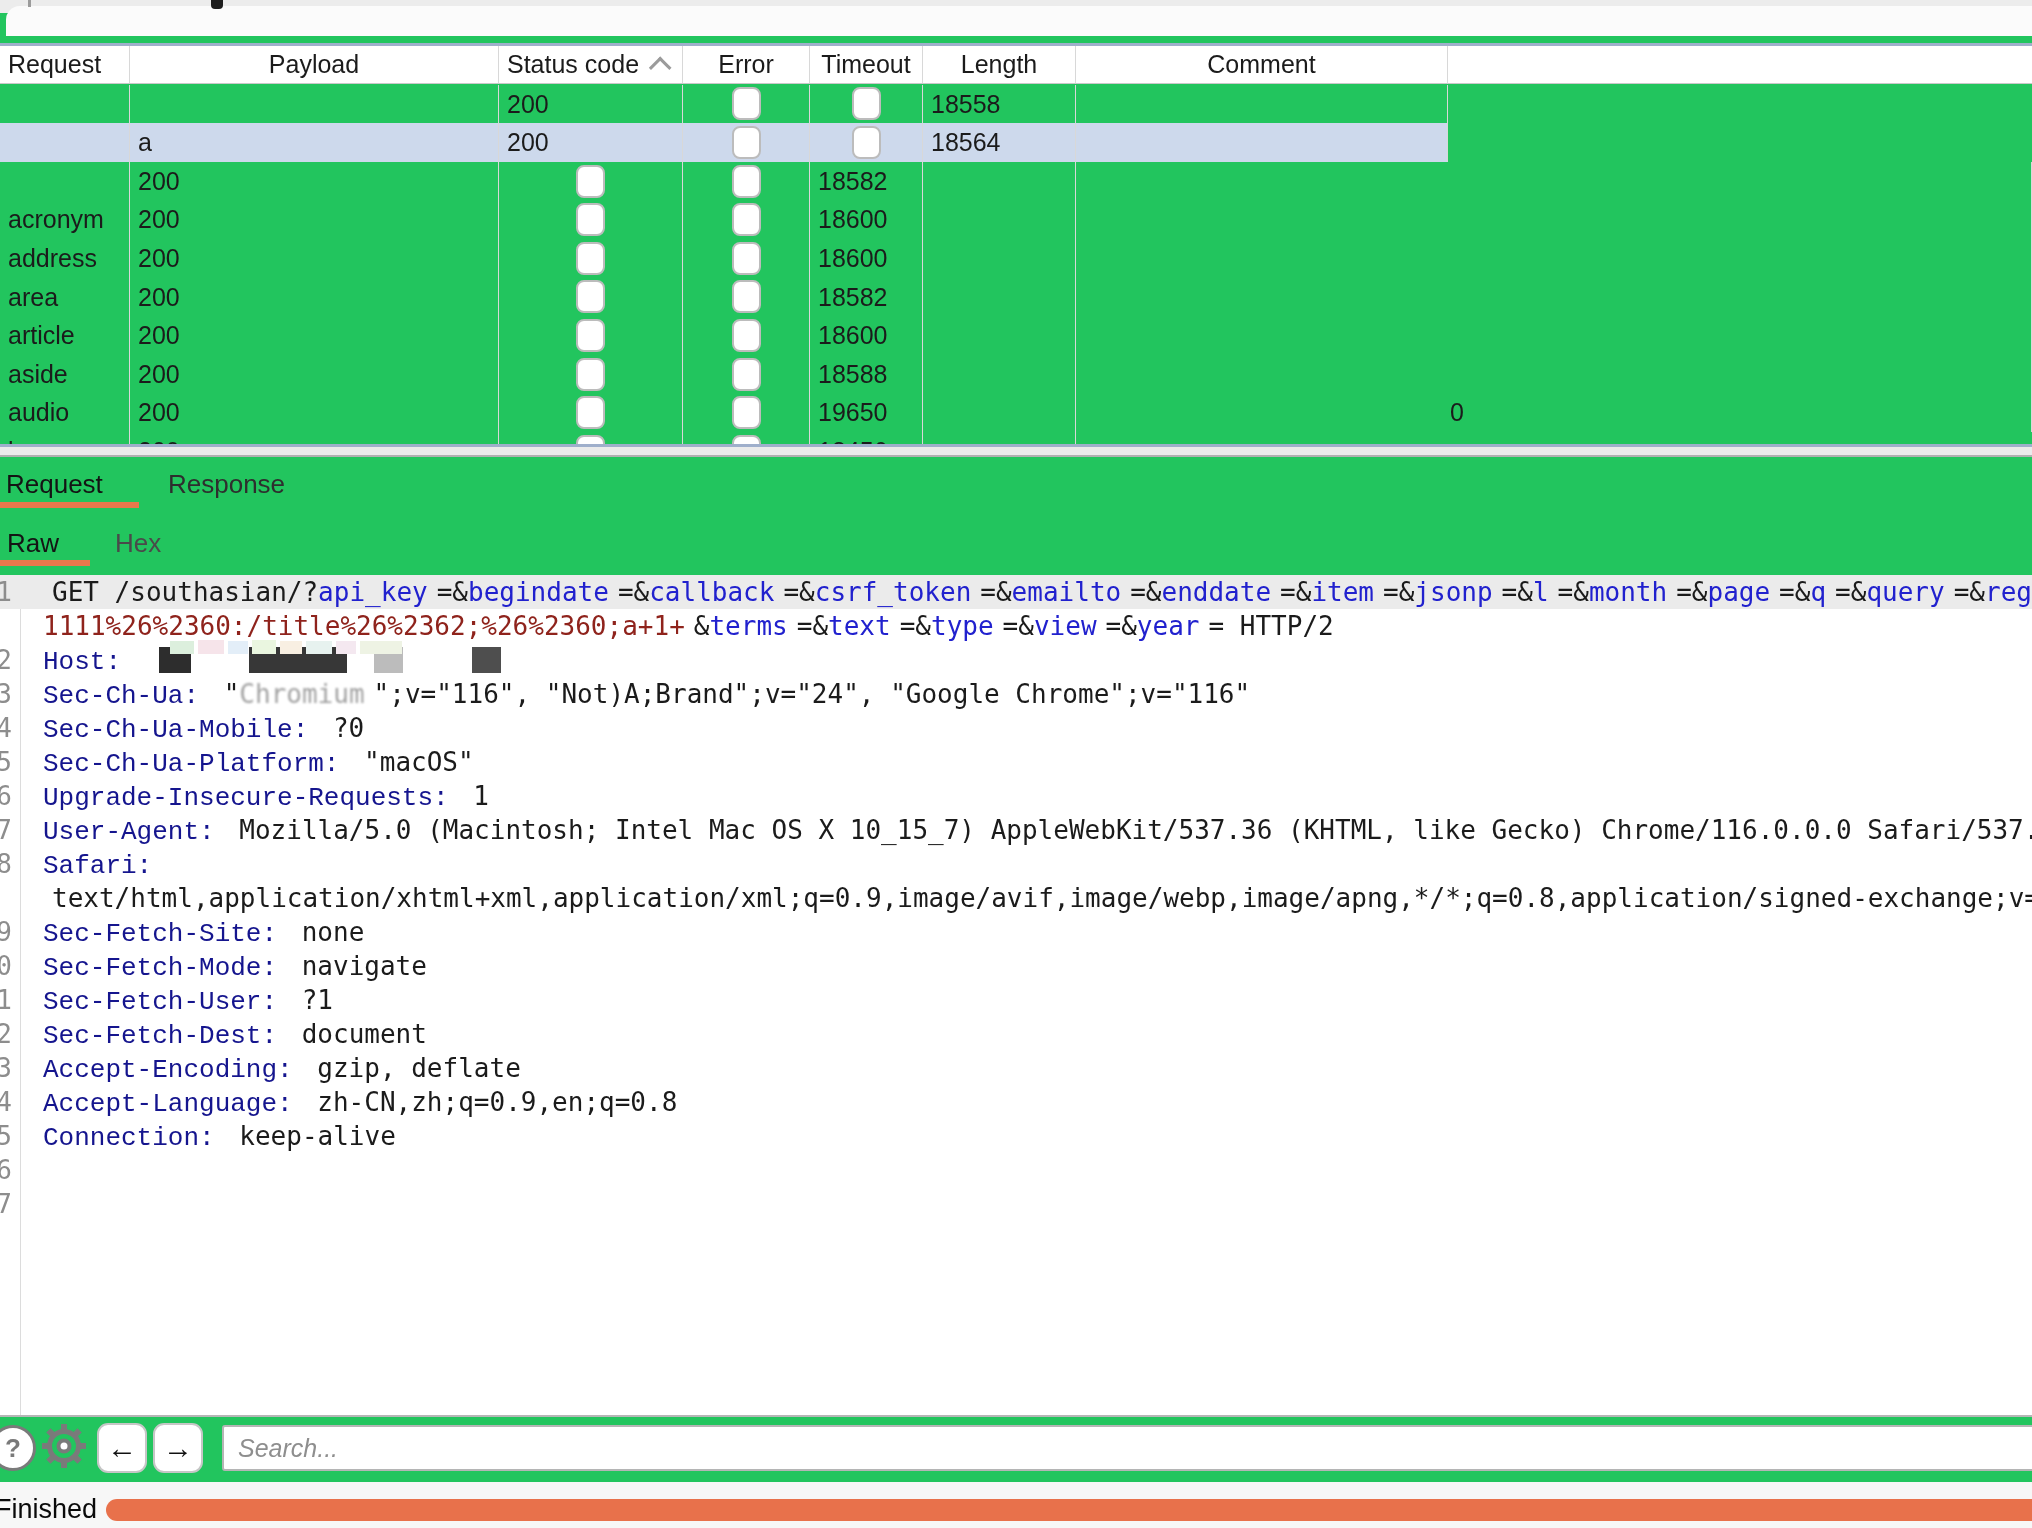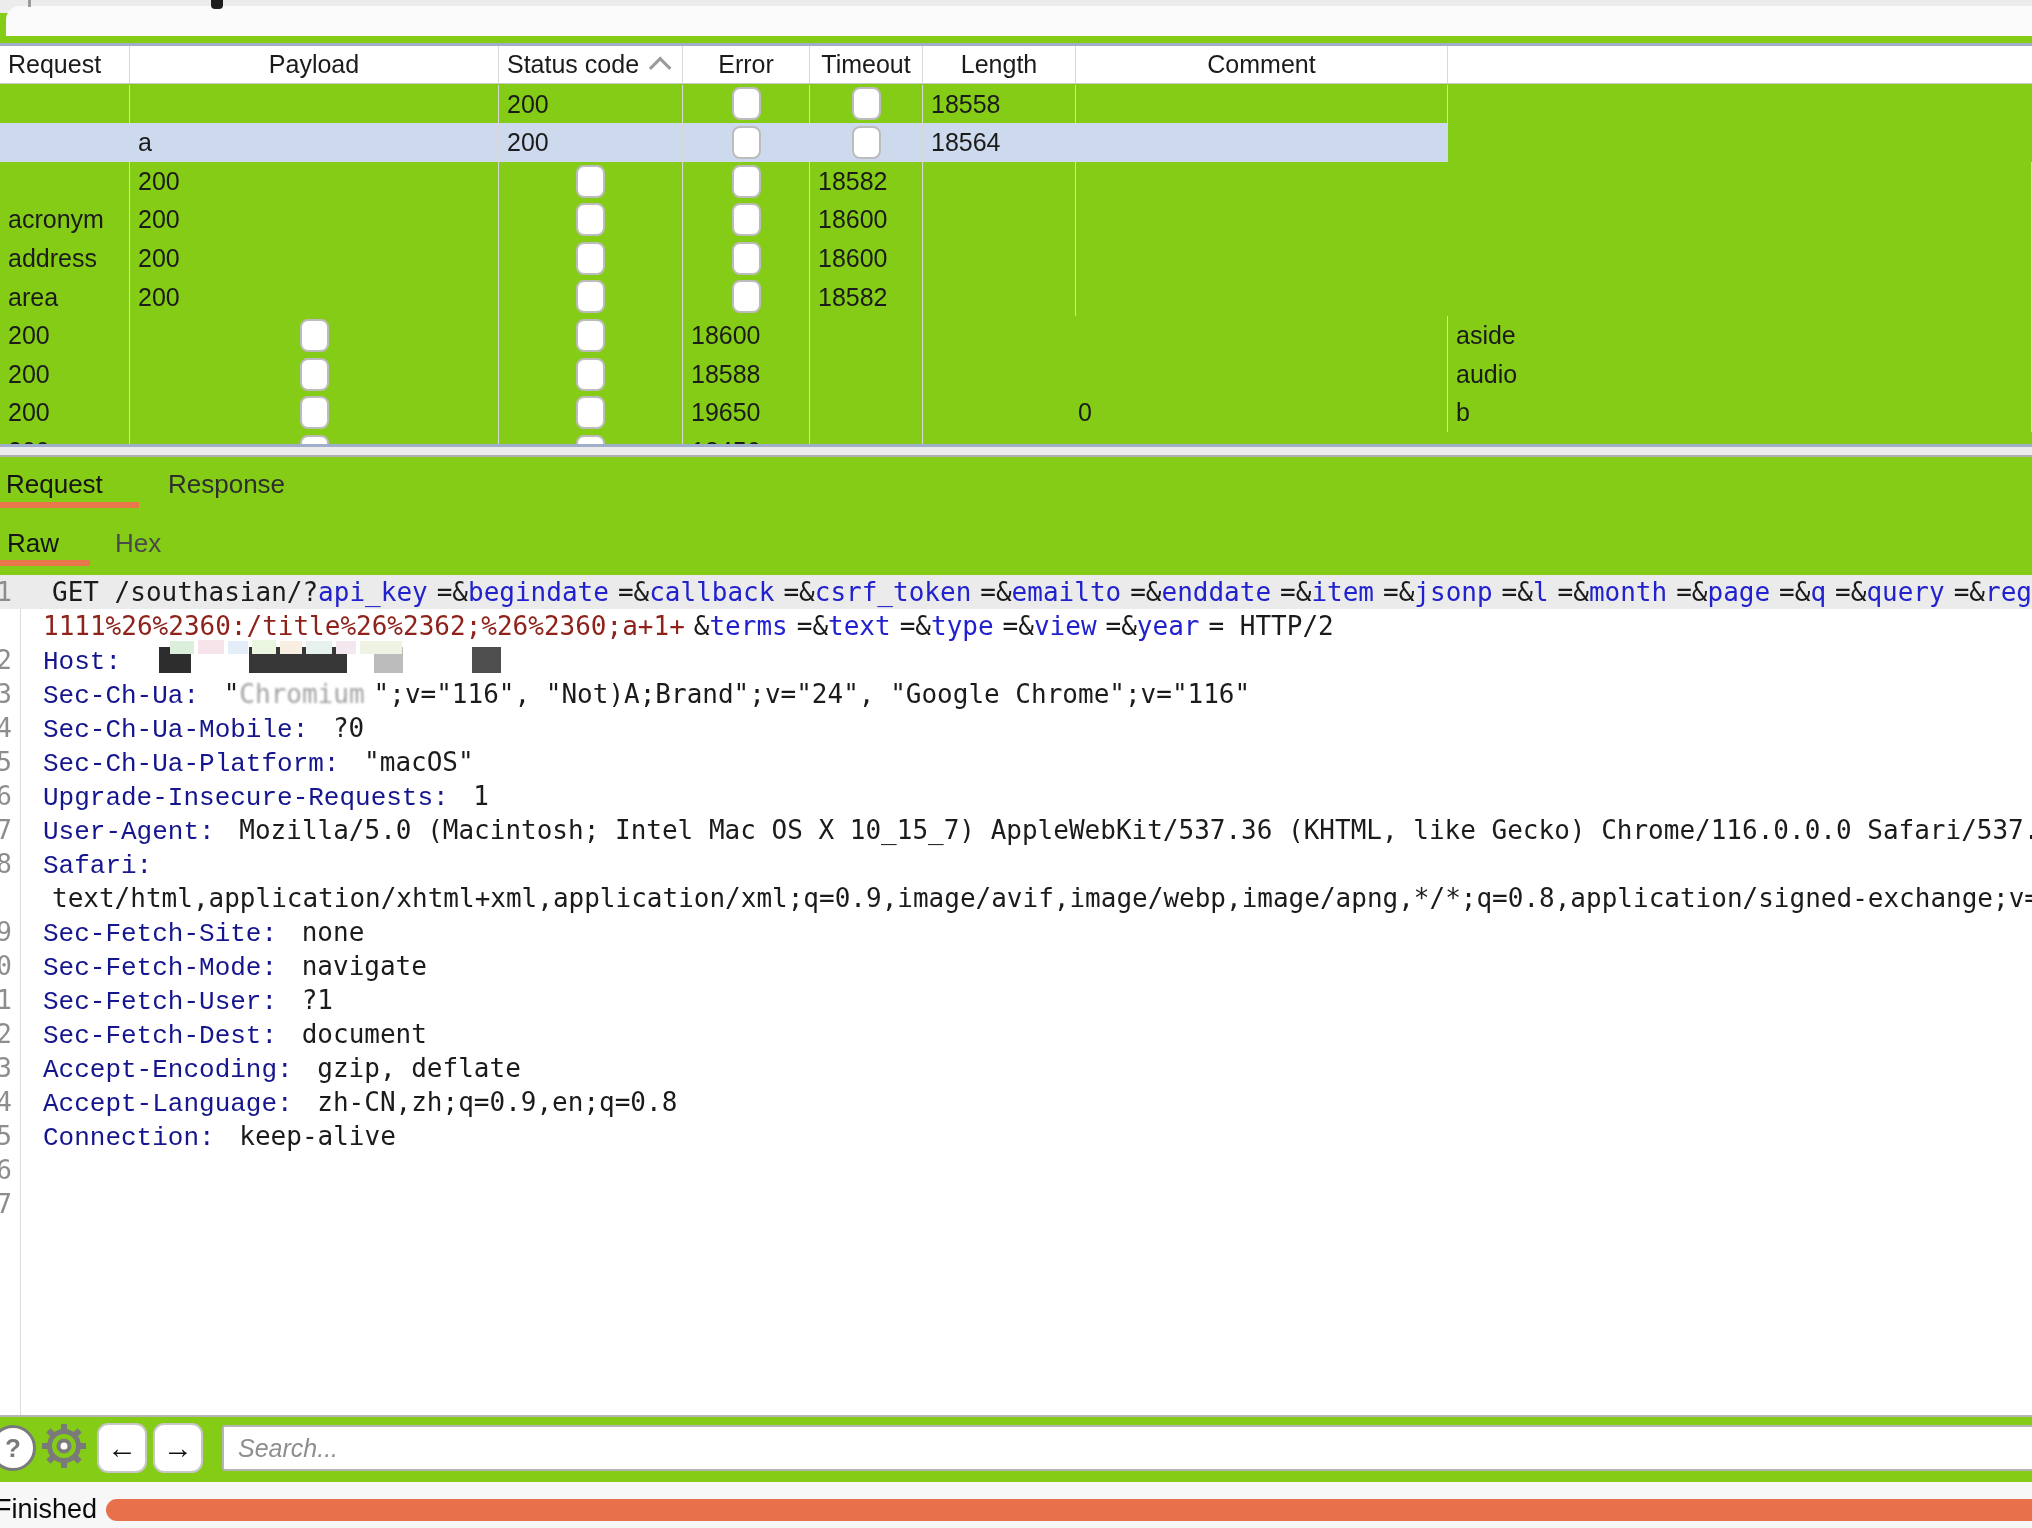--- a/index.html
+++ b/index.html
@@ -1,16 +1,16 @@
 <!DOCTYPE html>
 <html><head>
 <meta charset="utf-8">
 <style>
   html,body{margin:0;padding:0;background:#fff;}
-  #app{position:relative;width:2032px;height:1528px;overflow:hidden;background:#84cc16;
+  #app{position:relative;width:2032px;height:1528px;overflow:hidden;background:#22c55e;
        font-family:"Liberation Sans",sans-serif;color:#1b1b1b;}
   
   .top-strip{position:absolute;left:0;top:0;width:100%;height:13px;background:#ececec;}
   .top-panel{position:absolute;left:6px;top:6px;right:0;height:30px;background:#fbfbfb;
              border-radius:14px 0 0 0;}
   .top-tick{position:absolute;background:#9b9b9b;}
   .top-glyph{position:absolute;background:#1d1d1d;border-radius:0 0 4px 4px;}
   
   .tbl-topline{position:absolute;left:0;top:43px;width:100%;height:3px;background:#9FAFCB;}
   #grid{position:absolute;left:0;top:46px;width:2032px;height:398px;overflow:hidden;
@@ -174,20 +174,21 @@
       </div>
       <div class="cell bR">
         <div class="cbwrap">
           <div class="cb"></div>
         </div>
       </div>
       <div class="cell bR cL">18582</div>
       <div class="cell bR cC"></div>
       <div class="cell"></div>
       <div class="cell bR cL" style="padding-left: 2px;"></div>
+      <div class="cell bR cL">article</div>
       <div class="cell bR cL">200</div>
       <div class="cell bR">
         <div class="cbwrap">
           <div class="cb"></div>
         </div>
       </div>
       <div class="cell bR">
         <div class="cbwrap">
           <div class="cb"></div>
         </div>

